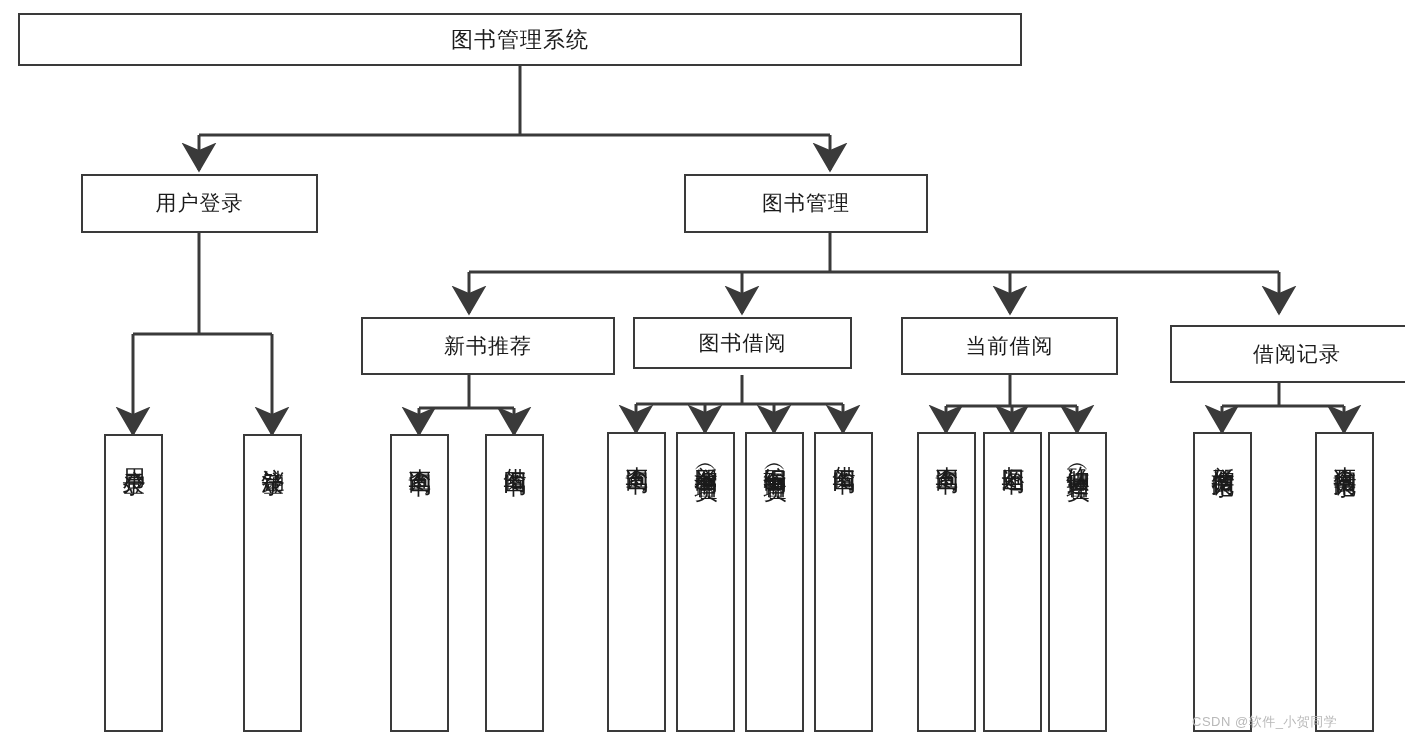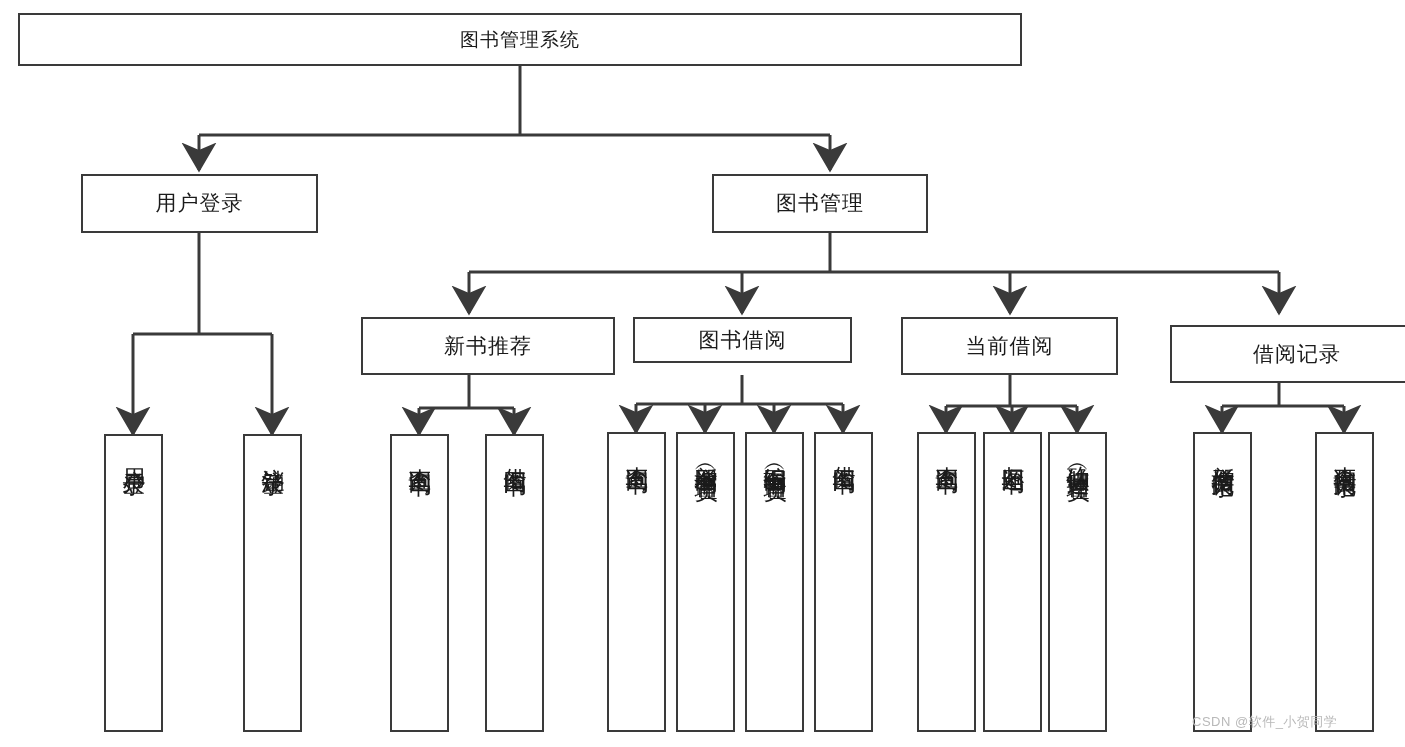--- a/index.html
+++ b/index.html
@@ -38,21 +38,21 @@
   .node .label {
     display: block;
     text-align: center;
     line-height: 1.35;
   }
   .node.horiz .label {
     font-size: 21px;
     letter-spacing: 1px;
   }
   .node.root .label {
-    font-size: 19px;
+    font-size: 22px;
     letter-spacing: 1px;
   }
   .node.vert {
     align-items: flex-start;
     padding-top: 14px;
   }
   .node.vert .label {
     writing-mode: vertical-rl;
     text-orientation: upright;
     font-size: 23px;
@@ -125,29 +125,29 @@
   </svg>
 
   <div class="node root horiz" style="left:18px; top:13px; width:1004px; height:53px;">
     <span class="label">图书管理系统</span>
   </div>
 
   <div class="node horiz" style="left:81px; top:174px; width:237px; height:59px;">
     <span class="label">用户登录</span>
   </div>
 
-  <div class="node horiz" style="left:712px; top:174px; width:216px; height:59px;">
+  <div class="node horiz" style="left:684px; top:174px; width:244px; height:59px;">
     <span class="label">图书管理</span>
   </div>
 
   <div class="node horiz" style="left:361px; top:317px; width:254px; height:58px;">
     <span class="label">新书推荐</span>
   </div>
 
-  <div class="node horiz" style="left:633px; top:317px; width:219px; height:46px;">
+  <div class="node horiz" style="left:633px; top:317px; width:219px; height:52px;">
     <span class="label">图书借阅</span>
   </div>
 
   <div class="node horiz" style="left:901px; top:317px; width:217px; height:58px;">
     <span class="label">当前借阅</span>
   </div>
 
   <div class="node horiz" style="left:1170px; top:325px; width:254px; height:58px;">
     <span class="label">借阅记录</span>
   </div>

